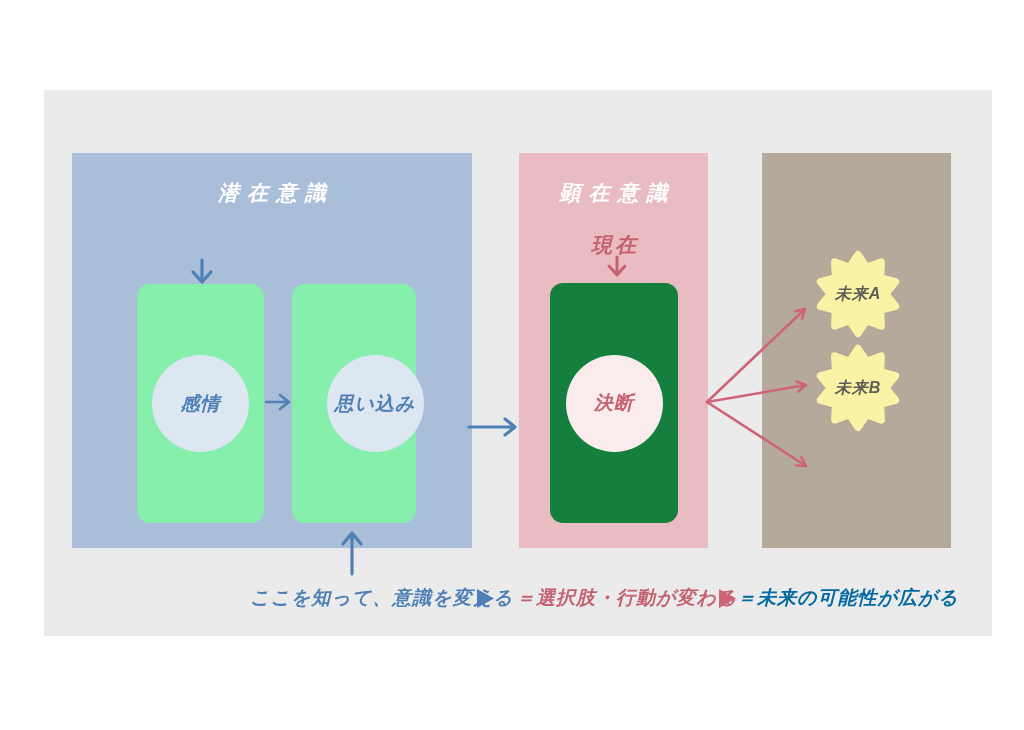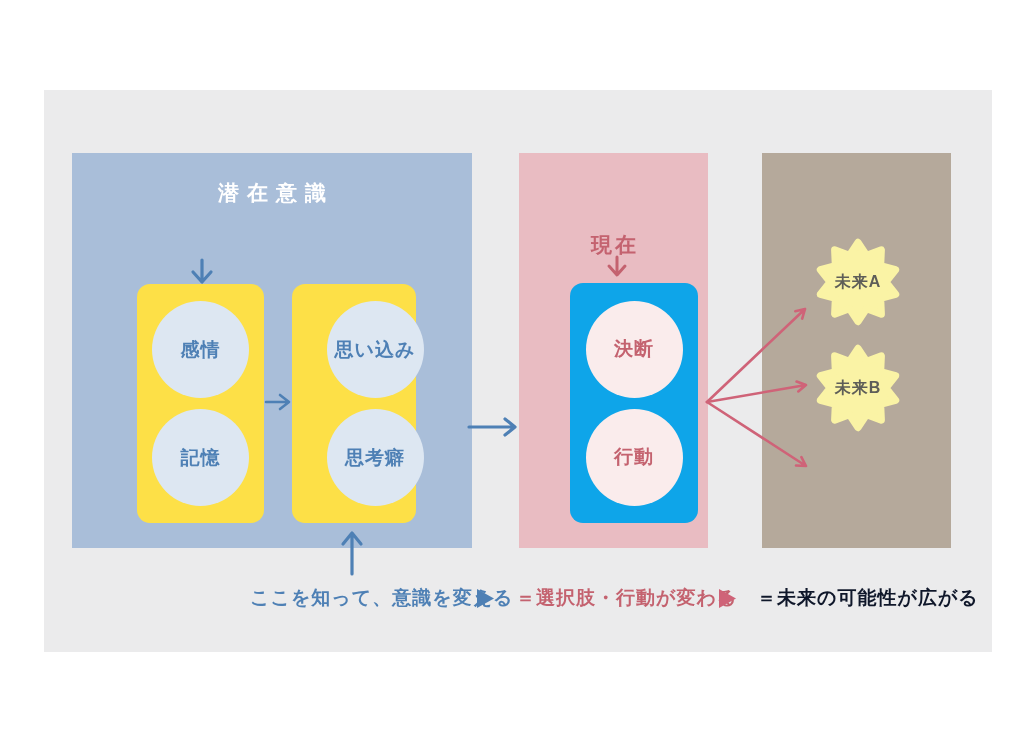--- a/index.html
+++ b/index.html
@@ -2,23 +2,24 @@
 <html><head>
 <meta charset="utf-8">
 <style>
   * { margin: 0; padding: 0; box-sizing: border-box; }
   html, body { background: #ffffff; }
   body { font-family: "Liberation Sans", sans-serif; }
 
   .canvas {
     position: relative;
     width: 1024px;
-    height: 730px;
+    height: 636px;
     background: #ffffff;
     overflow: hidden;
+    font-style: italic;
   }
 
   .panel {
     position: absolute;
     left: 44px; top: 90px;
     width: 948px; height: 562px;
     background: #ebebec;
   }
 
   .box { position: absolute; top: 153px; height: 395px; }
@@ -59,22 +60,22 @@
 
   .inner-rect {
     position: absolute;
     border-radius: 13px;
     display: flex;
     flex-direction: column;
     align-items: center;
     justify-content: center;
     gap: 11px;
   }
-  .inner-blue { background: #fde047; }
-  .inner-pink { background: #0ea5e9; margin-left: 20px; }
+  .inner-blue { background: #86efac; }
+  .inner-pink { background: #15803d; }
   .rect-g1 { left: 65px;  top: 131px; width: 127px; height: 239px; }
   .rect-g2 { left: 220px; top: 131px; width: 124px; height: 239px; padding-left: 42px; }
   .rect-g3 { left: 31px;  top: 130px; width: 128px; height: 240px; }
 
   .circle {
     width: 97px; height: 97px;
     border-radius: 50%;
     display: flex;
     align-items: center;
     justify-content: center;
@@ -84,21 +85,21 @@
     white-space: nowrap;
   }
   .circle-blue { background: #dde7f2; color: #4e80b5; }
   .circle-pink { background: #faecec; color: #c4626f; }
 
   .star {
     position: absolute;
     width: 90px; height: 90px;
     left: 51px;
   }
-  .star-a { top: 84px; }
+  .star-a { top: 96px; }
   .star-b { top: 190px; }
   .star-c { top: 272px; }
   .star svg { position: absolute; inset: 0; }
   .star-label {
     position: absolute;
     inset: 0;
     display: flex;
     align-items: center;
     justify-content: center;
     font-size: 16px;
@@ -117,21 +118,21 @@
   .footer-text {
     position: absolute;
     top: 585px;
     font-size: 19px;
     font-weight: 600;
     letter-spacing: 1px;
     white-space: nowrap;
   }
   .ft-blue  { left: 250px; color: #4e80b5; }
   .ft-pink  { left: 516px; color: #c4626f; }
-  .ft-taupe { left: 757px; color: #0f172a; }
+  .ft-taupe { left: 737px; color: #0369a1; }
 
   .tri {
     position: absolute;
     top: 589px;
     width: 17px; height: 19px;
   }
   .tri-blue { left: 477px; }
   .tri-pink { left: 719px; }
 </style>
 </head>
@@ -139,35 +140,33 @@
 
 <div class="canvas">
 
   <div class="panel"></div>
 
   <section class="box box-blue">
     <h2 class="box-title">潜在意識</h2>
 
     <div class="inner-rect inner-blue rect-g1">
       <div class="circle circle-blue">感情</div>
-      <div class="circle circle-blue">記憶</div>
     </div>
 
     <div class="inner-rect inner-blue rect-g2">
       <div class="circle circle-blue">思い込み</div>
-      <div class="circle circle-blue">思考癖</div>
     </div>
   </section>
 
   <section class="box box-pink">
+    <h2 class="box-title">顕在意識</h2>
     <div class="present-label">現在</div>
 
     <div class="inner-rect inner-pink rect-g3">
       <div class="circle circle-pink">決断</div>
-      <div class="circle circle-pink">行動</div>
     </div>
   </section>
 
   <section class="box box-brown">
 
     <div class="star star-a">
       <svg viewBox="0 0 100 100">
         <polygon points="50,6 59.6,20.5 75.9,14.4 75.1,31.8 91.8,36.4 81,50 91.8,63.6 75.1,68.2 75.9,85.6 59.6,79.5 50,94 40.4,79.5 24.1,85.6 24.9,68.2 8.2,63.6 19,50 8.2,36.4 24.9,31.8 24.1,14.4 40.4,20.5" fill="#faf3a5" stroke="#faf3a5" stroke-width="8" stroke-linejoin="round"></polygon>
       </svg>
       <span class="star-label">未来A</span>

